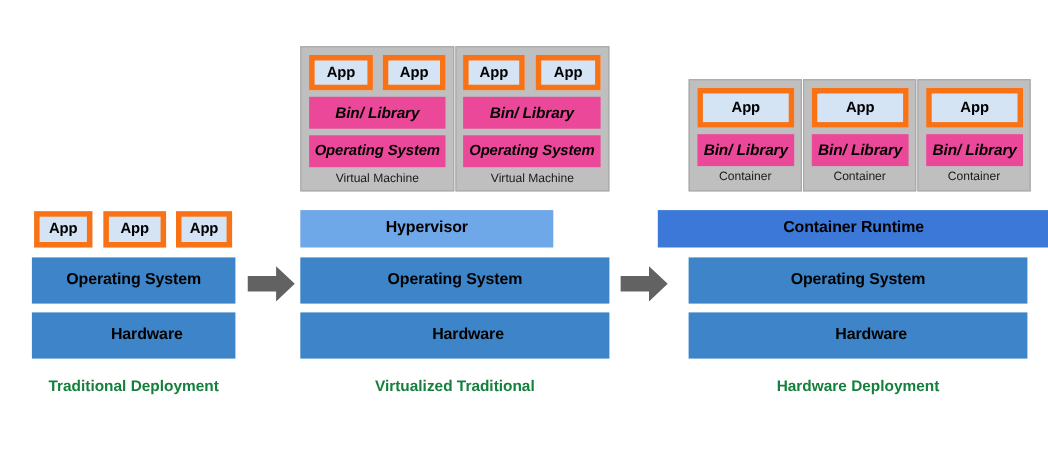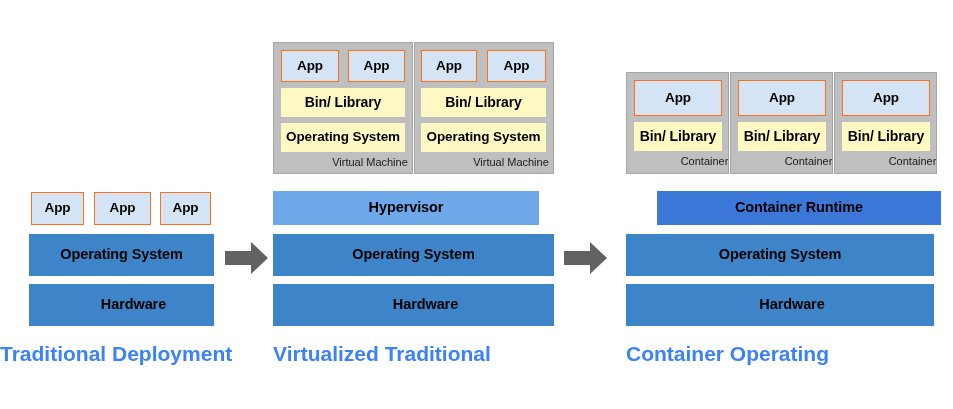--- a/index.html
+++ b/index.html
@@ -39,50 +39,50 @@
     letter-spacing: -0.1px;
   }
 
   .bar-os        { background: #3d85c8; }
   .bar-hardware  { background: #3d85c8; padding-left: 24px; }
   .bar-hyper     { background: #6fa8e8; }
   .bar-runtime   { background: #3c78d8; }
 
   .app-box {
     background: #d4e4f4;
-    border: 1px solid #f97316;
+    border: 5px solid #f97316;
   }
   .binlib-box {
-    background: #fef9c3;
+    background: #ec4899;
+    font-style: italic;
   }
 
   
   .group-box {
     position: absolute;
     box-sizing: border-box;
     background: #bfbfbf;
     border: 1px solid #a6a6a6;
   }
   .group-caption {
     position: absolute;
     font-size: 11px;
     font-weight: normal;
     color: #1a1a1a;
     text-align: center;
     white-space: nowrap;
-    margin-left: 27px;
   }
 
   
   .section-caption {
     position: absolute;
-    font-size: 21px;
+    font-size: 14px;
     font-weight: bold;
-    color: #3b82f6;
-    text-align: left;
+    color: #15803d;
+    text-align: center;
     white-space: nowrap;
   }
 
   
   .arrow { position: absolute; }
 
   
   .t-app     { font-size: 13.5px; }
   .t-bin     { font-size: 14px; }
   .t-osSmall { font-size: 13.5px; }
@@ -121,21 +121,21 @@
     <div class="bar binlib-box t-osSmall abs" style="left:281px; top:123px; width:124px; height:29px;">Operating System</div>
     <div class="group-caption" style="left:273px; top:156px; width:140px;">Virtual Machine</div>
 
     <div class="group-box" style="left:414px; top:42px; width:140px; height:132px;"></div>
     <div class="bar app-box t-app abs" style="left:421px; top:50px; width:56px; height:32px;">App</div>
     <div class="bar app-box t-app abs" style="left:487px; top:50px; width:59px; height:32px;">App</div>
     <div class="bar binlib-box t-bin abs" style="left:421px; top:88px; width:125px; height:29px;">Bin/ Library</div>
     <div class="bar binlib-box t-osSmall abs" style="left:421px; top:123px; width:125px; height:29px;">Operating System</div>
     <div class="group-caption" style="left:414px; top:156px; width:140px;">Virtual Machine</div>
 
-    <div class="bar bar-hyper t-main" style="left:273px; top:191px; width:266px; height:34px;">Hypervisor</div>
+    <div class="bar bar-hyper t-main" style="left:273px; top:191px; width:230px; height:34px;">Hypervisor</div>
     <div class="bar bar-os t-main" style="left:273px; top:234px; width:281px; height:42px;">Operating System</div>
     <div class="bar bar-hardware t-main" style="left:273px; top:284px; width:281px; height:42px;">Hardware</div>
 
     <div class="section-caption" style="left:273px; top:342px; width:281px;">Virtualized Traditional</div>
   </div>
 
   <div class="arrow" style="left:564px; top:240px;">
     <svg width="44" height="36" viewBox="0 0 44 36" xmlns="http://www.w3.org/2000/svg">
       <polygon points="0,11 26,11 26,2 43,18 26,34 26,25 0,25" fill="#626262"></polygon>
     </svg>
@@ -151,20 +151,20 @@
     <div class="group-box" style="left:730px; top:72px; width:103px; height:102px;"></div>
     <div class="bar app-box t-app abs" style="left:738px; top:80px; width:88px; height:36px;">App</div>
     <div class="bar binlib-box t-bin abs" style="left:738px; top:122px; width:88px; height:29px;">Bin/ Library</div>
     <div class="group-caption" style="left:730px; top:155px; width:103px;">Container</div>
 
     <div class="group-box" style="left:834px; top:72px; width:103px; height:102px;"></div>
     <div class="bar app-box t-app abs" style="left:842px; top:80px; width:88px; height:36px;">App</div>
     <div class="bar binlib-box t-bin abs" style="left:842px; top:122px; width:88px; height:29px;">Bin/ Library</div>
     <div class="group-caption" style="left:834px; top:155px; width:103px;">Container</div>
 
-    <div class="bar bar-runtime t-main" style="left:657px; top:191px; width:284px; height:34px;">Container Runtime</div>
+    <div class="bar bar-runtime t-main" style="left:598px; top:191px; width:356px; height:34px;">Container Runtime</div>
     <div class="bar bar-os t-main" style="left:626px; top:234px; width:308px; height:42px;">Operating System</div>
     <div class="bar bar-hardware t-main" style="left:626px; top:284px; width:308px; height:42px;">Hardware</div>
 
-    <div class="section-caption" style="left:626px; top:342px; width:308px;">Container Operating</div>
+    <div class="section-caption" style="left:626px; top:342px; width:308px;">Hardware Deployment</div>
   </div>
 
 </div>
 
 </body></html>

